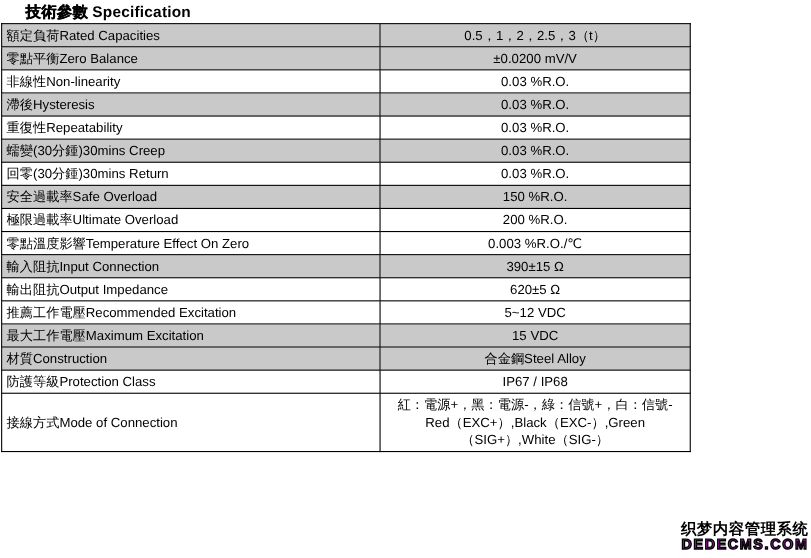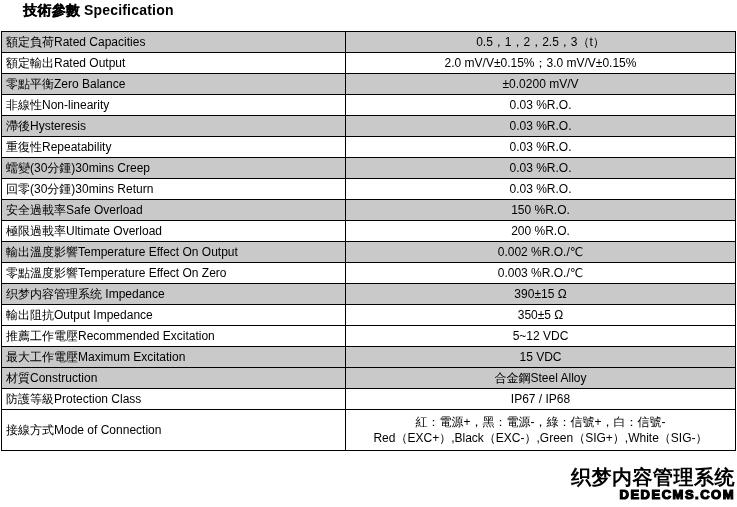--- a/index.html
+++ b/index.html
@@ -25,22 +25,22 @@
     font-weight:bold;
     letter-spacing:0.2px;
     white-space:nowrap;
   }
   .page-title .cjk{
     font-weight:900;
     text-shadow:0.6px 0 0 var(--text);
   }
   table.spec{
     position:absolute;
-    left:1px;top:31px;
-    width:735px;
+    left:1px;top:21px;
+    width:627px;
     border-collapse:collapse;
     table-layout:fixed;
     font-size:12px;
   }
   table.spec td{
     border:1.5px solid var(--border);
     padding:0 4px;
     height:21px;
     line-height:15px;
     overflow:hidden;
@@ -67,54 +67,50 @@
     right:1px;
     bottom:6px;
     background:#ffffff;
     text-align:right;
     padding:1px 1px 0 2px;
     line-height:1;
     z-index:5;
   }
   .watermark-line1{
     display:block;
-    font-size:20px;
+    font-size:14px;
     font-weight:900;
     letter-spacing:0.5px;
     color:#000;
     text-shadow:0 0 1px #fff;
   }
   .watermark-line2{
     display:block;
     margin-top:1px;
     font-size:13px;
     font-weight:900;
     letter-spacing:1.5px;
-    color:#000000;
+    color:#a21caf;
     -webkit-text-stroke:1.2px #000000;
     font-family:"Liberation Sans","DejaVu Sans",sans-serif;
   }
 </style>
 </head>
 <body>
 
 <div class="page-title">
   <span class="cjk">技術參數</span>
   <span>Specification</span>
 </div>
 
 <table class="spec">
   <tbody>
       <tr class="shaded">
         <td class="label-cell">額定負荷Rated Capacities</td>
         <td class="value-cell">0.5，1，2，2.5，3（t）</td>
-      </tr>
-      <tr class="plain">
-        <td class="label-cell">額定輸出Rated Output</td>
-        <td class="value-cell">2.0 mV/V±0.15%；3.0 mV/V±0.15%</td>
       </tr>
       <tr class="shaded">
         <td class="label-cell">零點平衡Zero Balance</td>
         <td class="value-cell">±0.0200 mV/V</td>
       </tr>
       <tr class="plain">
         <td class="label-cell">非線性Non-linearity</td>
         <td class="value-cell">0.03 %R.O.</td>
       </tr>
       <tr class="shaded">
@@ -134,35 +130,31 @@
         <td class="value-cell">0.03 %R.O.</td>
       </tr>
       <tr class="shaded">
         <td class="label-cell">安全過載率Safe Overload</td>
         <td class="value-cell">150 %R.O.</td>
       </tr>
       <tr class="plain">
         <td class="label-cell">極限過載率Ultimate Overload</td>
         <td class="value-cell">200 %R.O.</td>
       </tr>
-      <tr class="shaded">
-        <td class="label-cell">輸出溫度影響Temperature Effect On Output</td>
-        <td class="value-cell">0.002 %R.O./℃</td>
-      </tr>
       <tr class="plain">
         <td class="label-cell">零點溫度影響Temperature Effect On Zero</td>
         <td class="value-cell">0.003 %R.O./℃</td>
       </tr>
       <tr class="shaded">
-        <td class="label-cell">织梦内容管理系统 Impedance</td>
+        <td class="label-cell">輸入阻抗Input Connection</td>
         <td class="value-cell">390±15 Ω</td>
       </tr>
       <tr class="plain">
         <td class="label-cell">輸出阻抗Output Impedance</td>
-        <td class="value-cell">350±5 Ω</td>
+        <td class="value-cell">620±5 Ω</td>
       </tr>
       <tr class="plain">
         <td class="label-cell">推薦工作電壓Recommended Excitation</td>
         <td class="value-cell">5~12 VDC</td>
       </tr>
       <tr class="shaded">
         <td class="label-cell">最大工作電壓Maximum Excitation</td>
         <td class="value-cell">15 VDC</td>
       </tr>
       <tr class="shaded">

